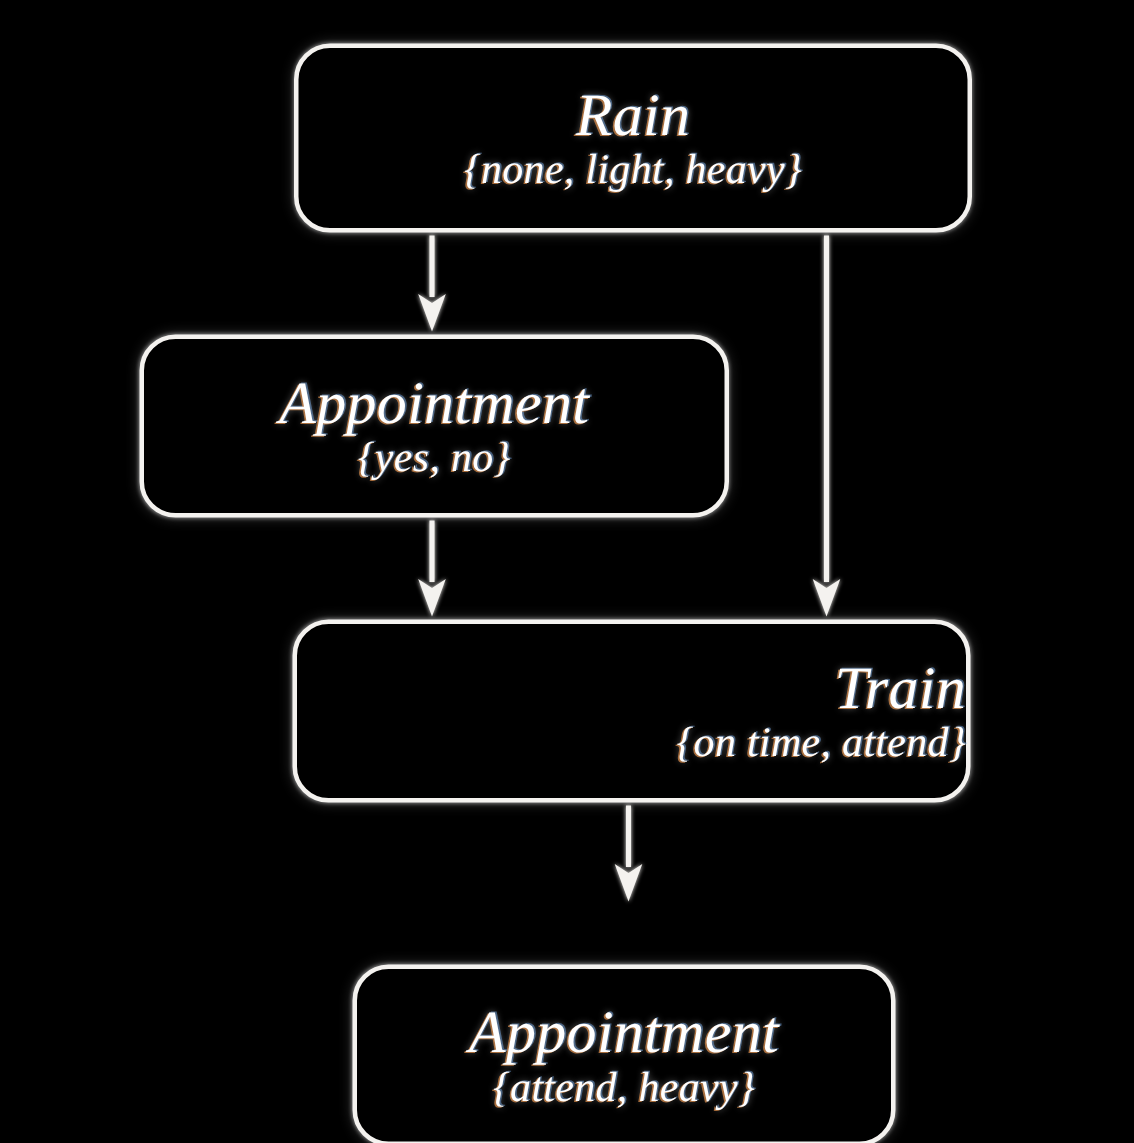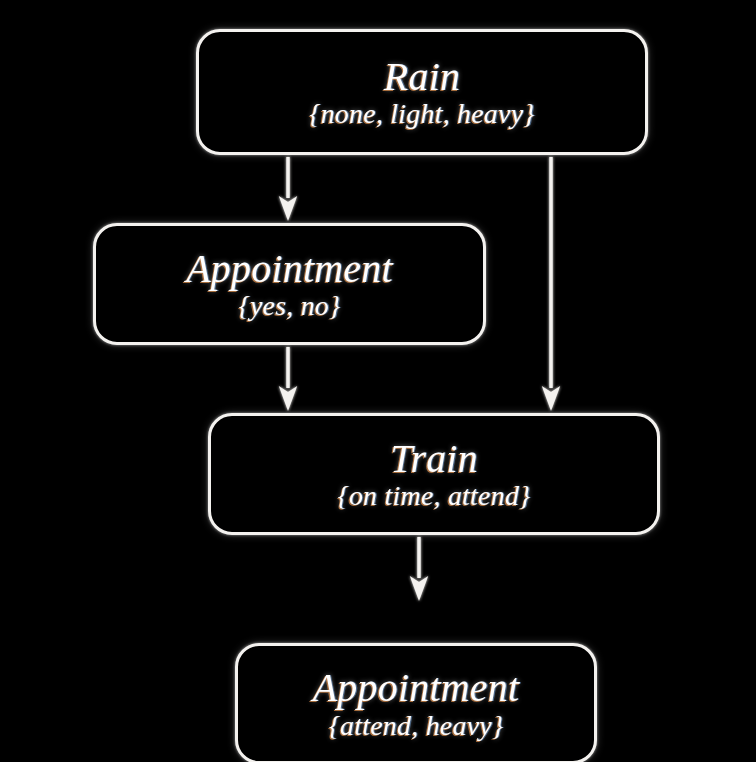--- a/index.html
+++ b/index.html
@@ -62,21 +62,21 @@
       1.1px -0.5px 0 rgba(120,170,230,0.50),
       0 0 5px rgba(255,255,255,0.45);
   }
 
   .node-label  { font-size: 40px; }
   .node-states { font-size: 28px; margin-top: 2px; }
 
   
   #node-rain        { left: 196px; top:  29px; width: 452px; height: 126px; }
   #node-maintenance { left:  93px; top: 223px; width: 393px; height: 122px; }
-  #node-train       { left: 208px; top: 413px; width: 452px; height: 122px; }
+  #node-train       { left: 195px; top: 413px; width: 452px; height: 122px; align-items: flex-end; }
   #node-appointment { left: 235px; top: 603px; width: 362px; height: 121px; margin-top: 40px; }
 </style>
 </head>
 <body>
 
 <div id="canvas">
 
   <svg id="edges" viewBox="0 0 756 762" width="756" height="762" aria-hidden="true">
     <defs>
       <marker id="arrowhead" markerWidth="12" markerHeight="12" refX="1.2" refY="5" orient="auto" markerUnits="strokeWidth">

